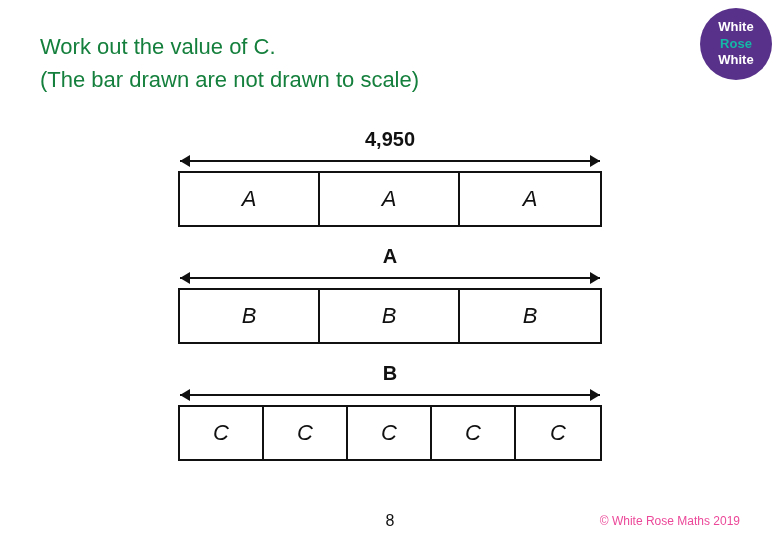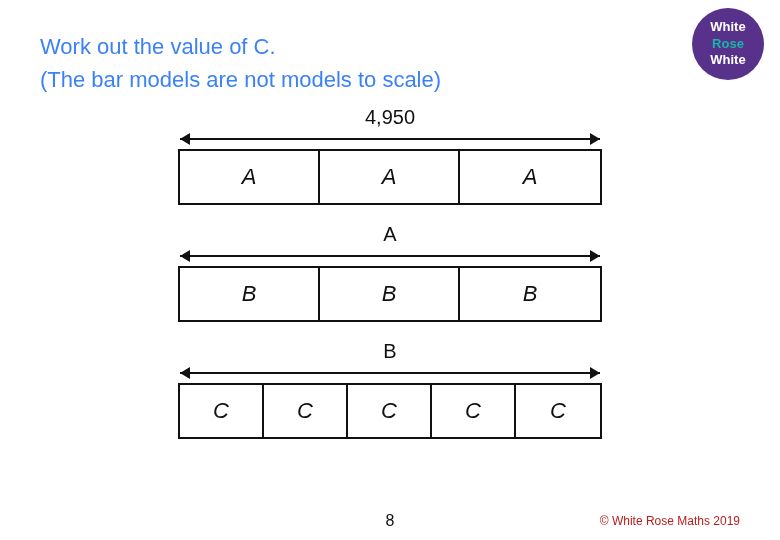--- a/index.html
+++ b/index.html
@@ -9,21 +9,21 @@
       background: #fff;
       font-family: Arial, Helvetica, sans-serif;
       overflow: hidden;
       position: relative;
     }
 
     
     .logo {
       position: absolute;
       top: 8px;
-      right: 16px;
+      right: 8px;
       width: 72px;
       height: 72px;
       background: #58318a;
       border-radius: 50%;
       display: flex;
       flex-direction: column;
       align-items: center;
       justify-content: center;
       color: #fff;
       font-size: 13px;
@@ -40,22 +40,22 @@
       position: absolute;
       top: 30px;
       left: 40px;
       right: 40px;
       bottom: 30px;
     }
 
     .question-text {
       font-size: 22px;
       line-height: 1.5;
-      color: #3b82f6;
-      margin-bottom: 10px;
+      color: #15803d;
+      margin-bottom: 32px;
     }
 
     
     .bar-section {
       display: flex;
       flex-direction: column;
       align-items: center;
       gap: 0;
       margin-top: 4px;
     }
@@ -64,21 +64,21 @@
     .arrow-row {
       display: flex;
       flex-direction: column;
       align-items: center;
       width: 420px;
       margin-bottom: 2px;
     }
 
     .arrow-label {
       font-size: 20px;
-      font-weight: normal;
+      font-weight: bold;
       color: #111;
       margin-bottom: 2px;
     }
 
     .arrow-line {
       width: 100%;
       display: flex;
       align-items: center;
       position: relative;
       height: 16px;
@@ -170,36 +170,36 @@
     .page-num {
       font-size: 16px;
       color: #111;
       flex: 1;
       text-align: center;
     }
     .copyright {
       position: absolute;
       right: 40px;
       font-size: 12px;
-      color: #b91c1c;
+      color: #ec4899;
     }
   </style>
 </head>
 <body>
 
 <div class="logo">
   <span>White</span>
   <span class="rose-text">Rose</span>
   <span>White</span>
 </div>
 
 <div class="content">
   <div class="question-text">
     <div>Work out the value of C.</div>
-    <div>(The bar models are not models to scale)</div>
+    <div>(The bar drawn are not drawn to scale)</div>
   </div>
 
   <div class="bar-section">
 
     <div class="arrow-row">
       <span class="arrow-label">4,950</span>
       <div class="arrow-line">
         <span class="arrow-right-head"></span>
       </div>
     </div>

